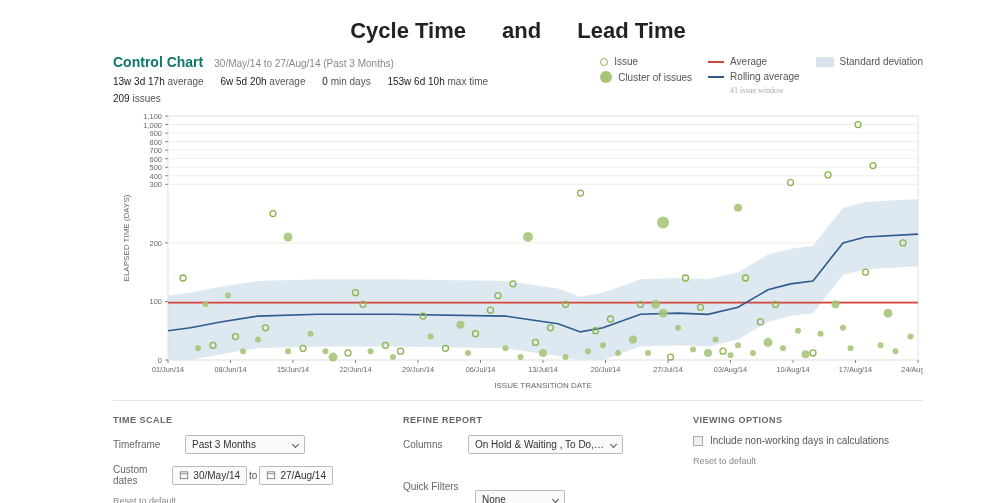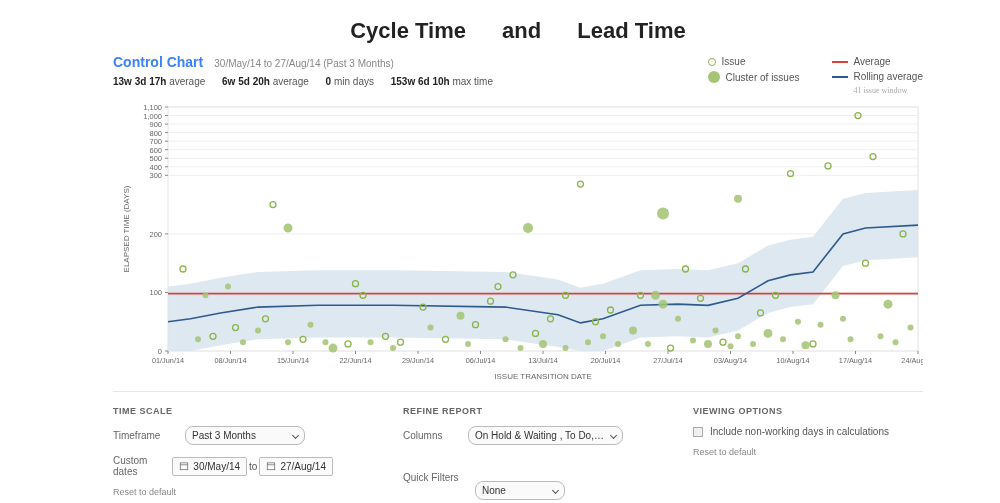--- a/index.html
+++ b/index.html
@@ -4,43 +4,43 @@
 <style>
   * { box-sizing: border-box; }
   body { margin:0; font-family: Arial, Helvetica, sans-serif; background:#fff; color:#333; }
   .page { width:1000px; height:503px; position:relative;padding-left:36px; }
   .title-row { text-align:center; padding:18px 0 10px; font-size:22px; font-weight:700; color:#222; }
   .title-row span { display:inline-block; }
   .title-and { margin:0 30px; font-weight:700; }
   .panel { width:810px; margin:0 auto; }
   .header-row { display:flex; align-items:flex-start; justify-content:space-between; }
   .ctl-left { font-size:11px; color:#666; }
-  .ctl-left .ctl-title { font-size:14px; font-weight:700; color:#3b82f6; display:inline-block; margin-right:8px; }
+  .ctl-left .ctl-title { font-size:14px; font-weight:700; color:#0f766e; display:inline-block; margin-right:8px; }
   .ctl-left .range { font-size:10px; color:#888; }
   .stats { margin-top:6px; font-size:10px; color:#555; }
-  .stats b { color:#222; font-weight:700; }
+  .stats b { color:#222; font-weight:400; }
   .stats .gap { margin-right:14px; display:inline-block; }
-  .legend { display:flex; gap:32px; font-size:10px; color:#555; padding-top:2px; }
+  .legend { display:flex; gap:16px; font-size:10px; color:#555; padding-top:2px; }
   .legend-col { display:flex; flex-direction:column; gap:4px; }
   .legend-item { display:flex; align-items:center; gap:6px; white-space:nowrap; }
   .leg-dot { width:8px; height:8px; border-radius:50%; border:1.5px solid #8bb44c; }
   .leg-cluster { width:12px; height:12px; border-radius:50%; background:#a5c475; }
   .leg-line-red { width:16px; height:0; border-top:2px solid #d9433b; }
   .leg-line-blue { width:16px; height:0; border-top:2px solid #2e5a8e; }
   .leg-band { width:18px; height:10px; background:#d7e4ee; }
   .chart-wrap { width:810px; height:280px; position:relative; margin-top:6px; }
   svg { display:block; }
 
   .controls { width:810px; margin:0 auto; display:flex; gap:70px; padding-top:14px; border-top:1px solid #e6e6e6; margin-top:10px; }
   .controls-col { font-size:10px; color:#555; }
   .controls-col h4 { font-size:9px; letter-spacing:0.5px; color:#666; margin:0 0 10px; font-weight:700; }
   .row { display:flex; align-items:center; gap:2px; margin-bottom:10px; }
   .row label { width:70px; color:#666; font-size:10px; }
   .sel, .inp { font-size:10px; border:1px solid #bbb; background:#fafafa; padding:3px 6px; border-radius:2px; color:#333; }
-  .sel { width:120px; display:flex; justify-content:space-between; align-items:center;border-radius:8px; }
+  .sel { width:120px; display:flex; justify-content:space-between; align-items:center; }
   .chev { border:solid #555; border-width:0 1.5px 1.5px 0; display:inline-block; padding:2px; transform:rotate(45deg); margin-left:6px; }
   .date-inp { display:flex; align-items:center; gap:4px; }
   .cal-ico { width:10px; height:10px; color:#555; }
   .link { color:#888; font-size:9px; cursor:pointer; }
   .cb { width:10px; height:10px; border:1px solid #aaa; display:inline-block; margin-right:5px; vertical-align:middle; background:#efefef; }
 </style>
 </head>
 <body>
 
 <div class="page">
@@ -54,20 +54,23 @@
     <div class="header-row">
       <div class="ctl-left">
         <span class="ctl-title">Control Chart</span>
         <span class="range">30/May/14 to 27/Aug/14 (Past 3 Months)</span>
         <div class="stats">
           <span class="gap"><b>13w 3d 17h</b> <span>average</span></span>
           <span class="gap"><b>6w 5d 20h</b> <span>average</span></span>
           <span class="gap"><b>0</b> <span>min days</span></span>
           <span class="gap"><b>153w 6d 10h</b> <span>max time</span></span>
         </div>
+        <div class="stats">
+          <b>209</b> <span>issues</span>
+        </div>
       </div>
       <div class="legend">
         <div class="legend-col">
           <div class="legend-item">
               <span class="leg-dot"></span>
               <span>Issue</span>
             </div>
           <div class="legend-item">
               <span class="leg-cluster"></span>
               <span>Cluster of issues</span>
@@ -77,20 +80,26 @@
           <div class="legend-item">
               <span class="leg-line-red"></span>
               <span>Average</span>
             </div>
           <div class="legend-item">
               <span class="leg-line-blue"></span>
               <span>Rolling average</span>
             </div>
           <div class="legend-item" style="margin-left:22px;font-family:Liberation Serif, serif;">
               <span style="font-size:8px;color:#aaa;">41 issue window</span>
+            </div>
+        </div>
+        <div class="legend-col">
+          <div class="legend-item">
+              <span class="leg-band"></span>
+              <span>Standard deviation</span>
             </div>
         </div>
       </div>
     </div>
 
     <div class="chart-wrap">
       <svg id="chart-svg" width="810" height="280">
           <rect x="55" y="6" width="750" height="244" fill="#fff" stroke="#ccc" stroke-width="0.6"></rect>
           <line x1="55" x2="805" y1="250" y2="250" stroke="#eee"></line>
           <line x1="52" x2="55" y1="250" y2="250" stroke="#888"></line>

